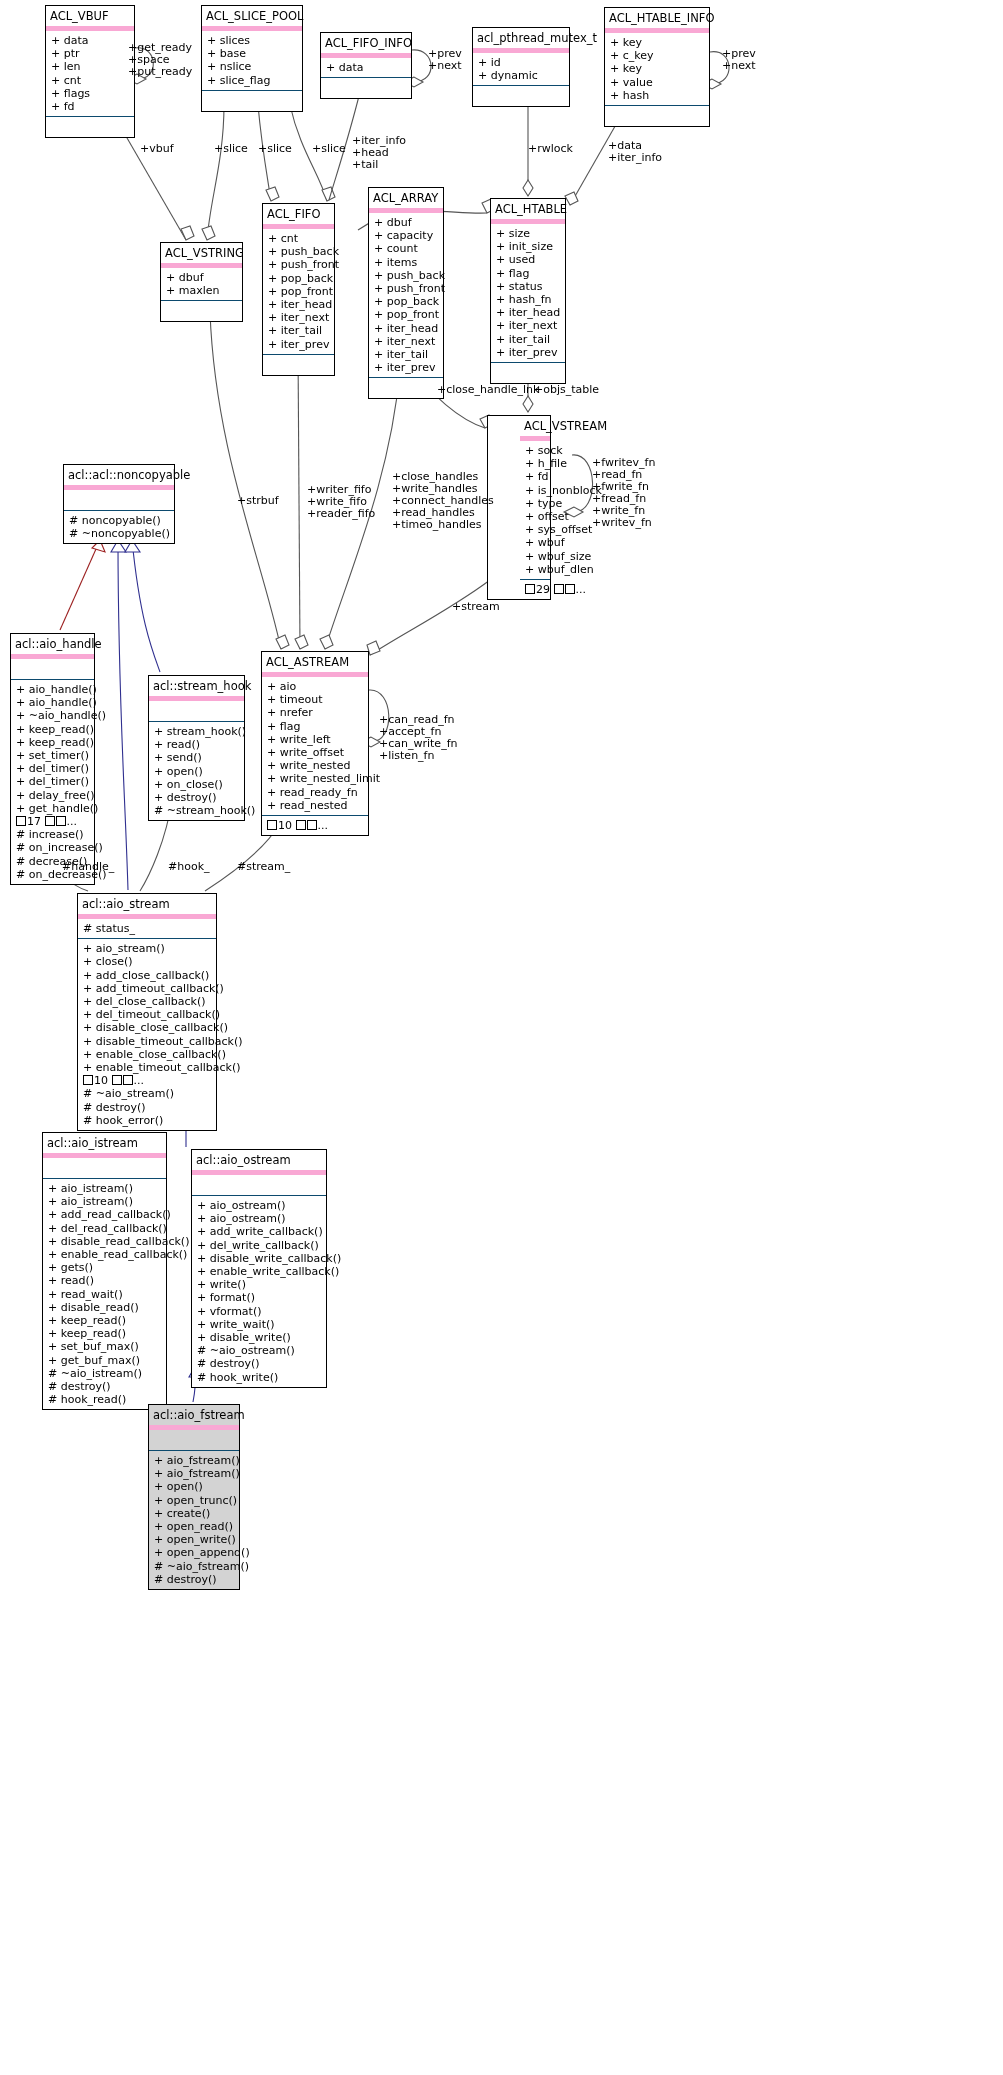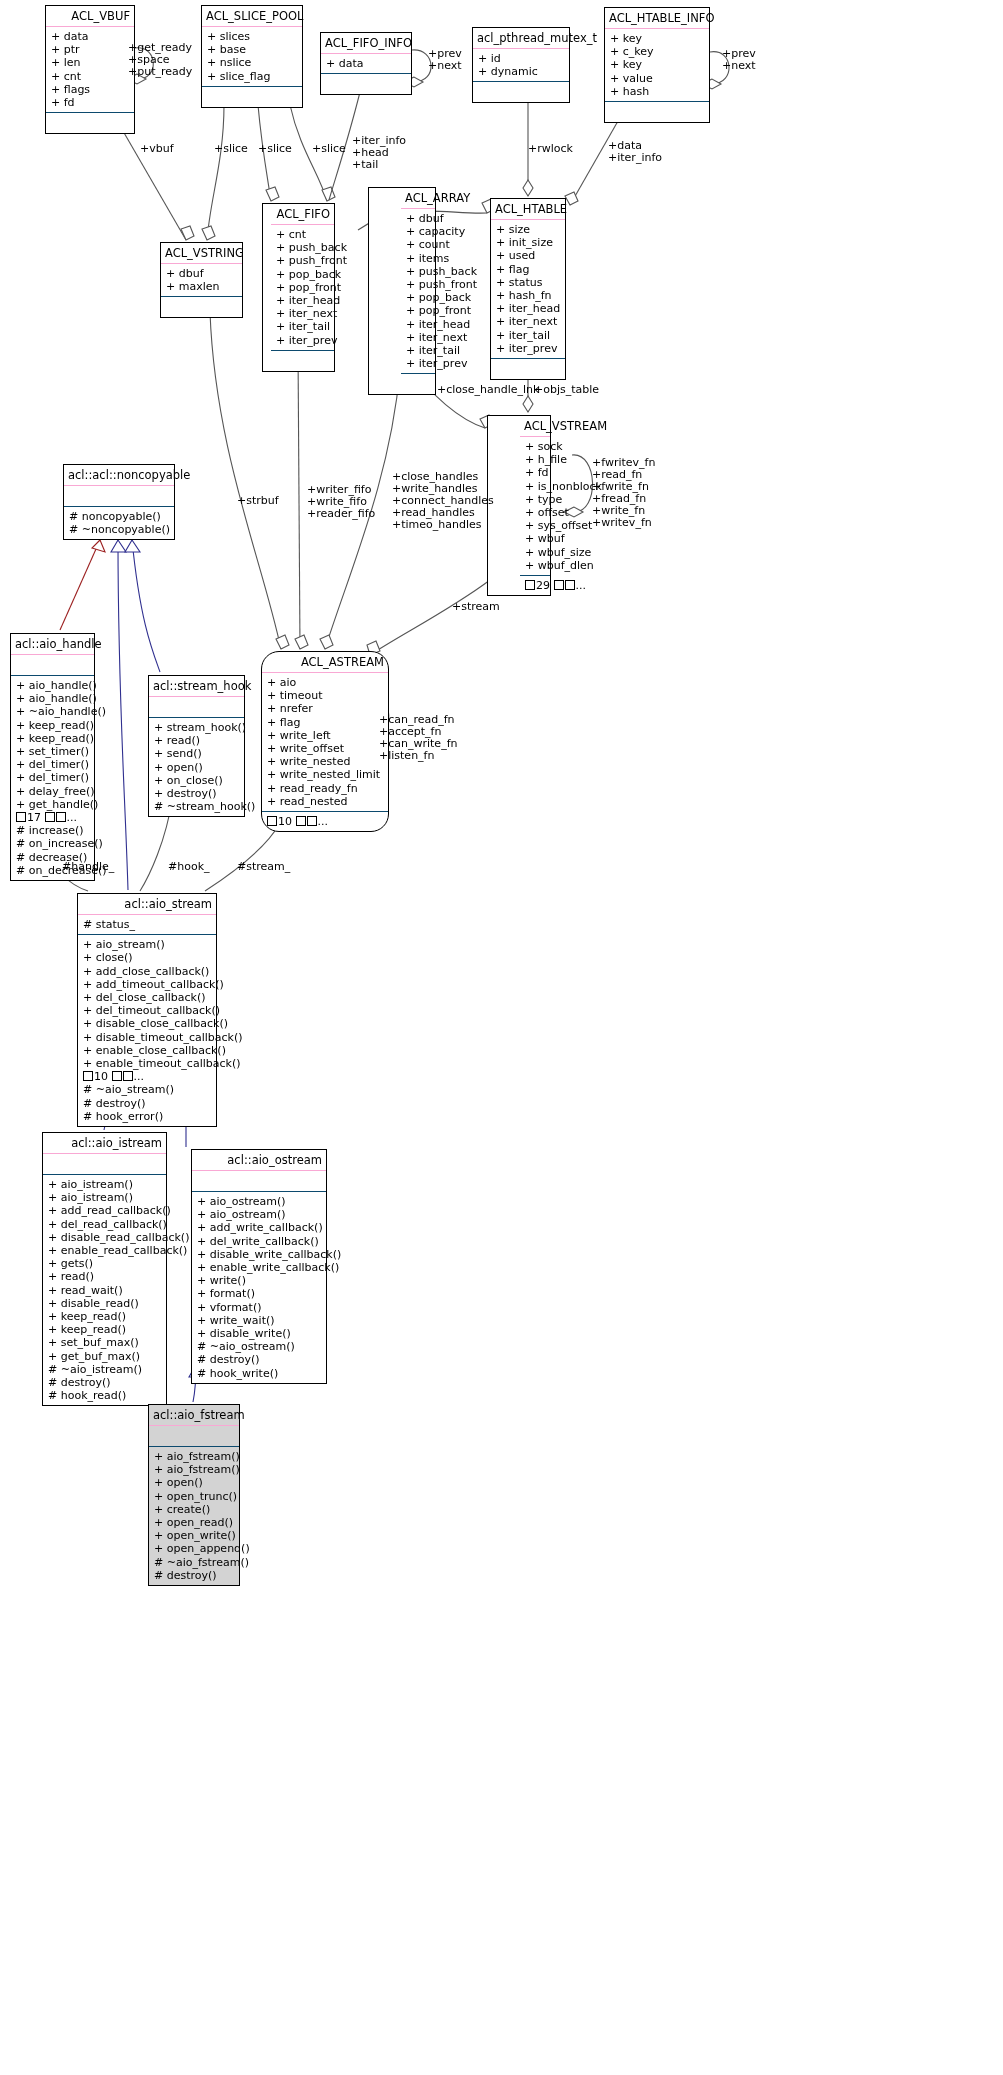--- a/index.html
+++ b/index.html
@@ -1,21 +1,21 @@
 <!DOCTYPE html>
 <html><head>
 <meta charset="utf-8">
 <style>
   html,body{margin:0;padding:0;background:#ffffff;}
   body{font-family:"DejaVu Sans","Liberation Sans",sans-serif;}
   #canvas{position:relative;width:1003px;height:2075px;background:#fff;overflow:hidden;}
   svg.edges{position:absolute;left:0;top:0;width:1003px;height:2075px;pointer-events:none;}
   .cls{position:absolute;box-sizing:border-box;border:1px solid #000;background:#fff;}
   .cls.gray{background:#d3d3d3;}
-  .cls .title{font-size:11.5px;text-align:right;padding:3px 4px 3px;border-bottom:1px solid #f9a8d4;white-space:nowrap;color:#000;}
+  .cls .title{font-size:11.5px;text-align:left;padding:3px 4px 3px;border-bottom:5px solid #f9a8d4;white-space:nowrap;color:#000;}
   .cls .sec{border-bottom:1px solid #0c4a6e;padding:3px 5px 3px 5px;}
   .cls .sec:last-child{border-bottom:none;}
   .cls .sec div{font-size:11px;line-height:13.2px;white-space:nowrap;color:#000;}
   .cls .empty{height:14px;}
   .lbl{position:absolute;font-size:11px;line-height:12px;color:#000;white-space:nowrap;}
   .boxglyph{display:inline-block;width:8px;height:8px;border:1px solid #000;vertical-align:-1px;margin-right:1px;}
 </style>
 </head>
 <body>
 
@@ -164,36 +164,36 @@
         <div class="sec empty"></div>
       </div>
       <div class="cls" style="left: 160px; top: 242px; width: 83px;">
         <div class="title">ACL_VSTRING</div>
         <div class="sec">
           <div>+ dbuf</div>
           <div>+ maxlen</div>
         </div>
         <div class="sec empty"></div>
       </div>
-      <div class="cls" style="left: 262px; top: 203px; width: 73px; padding-left: 8px;">
+      <div class="cls" style="left: 262px; top: 203px; width: 73px;">
         <div class="title">ACL_FIFO</div>
         <div class="sec">
           <div>+ cnt</div>
           <div>+ push_back</div>
           <div>+ push_front</div>
           <div>+ pop_back</div>
           <div>+ pop_front</div>
           <div>+ iter_head</div>
           <div>+ iter_next</div>
           <div>+ iter_tail</div>
           <div>+ iter_prev</div>
         </div>
         <div class="sec empty"></div>
       </div>
-      <div class="cls" style="left: 368px; top: 187px; width: 68px; padding-left: 32px;">
+      <div class="cls" style="left: 368px; top: 187px; width: 76px;">
         <div class="title">ACL_ARRAY</div>
         <div class="sec">
           <div>+ dbuf</div>
           <div>+ capacity</div>
           <div>+ count</div>
           <div>+ items</div>
           <div>+ push_back</div>
           <div>+ push_front</div>
           <div>+ pop_back</div>
           <div>+ pop_front</div>
@@ -239,21 +239,21 @@
         </div>
       </div>
       <div class="cls" style="left: 63px; top: 464px; width: 112px;">
         <div class="title">acl::acl::noncopyable</div>
         <div class="sec empty"></div>
         <div class="sec">
           <div># noncopyable()</div>
           <div># ~noncopyable()</div>
         </div>
       </div>
-      <div class="cls" style="left: 261px; top: 651px; width: 128px; border-radius: 18px;">
+      <div class="cls" style="left: 261px; top: 651px; width: 108px;">
         <div class="title">ACL_ASTREAM</div>
         <div class="sec">
           <div>+ aio</div>
           <div>+ timeout</div>
           <div>+ nrefer</div>
           <div>+ flag</div>
           <div>+ write_left</div>
           <div>+ write_offset</div>
           <div>+ write_nested</div>
           <div>+ write_nested_limit</div>

